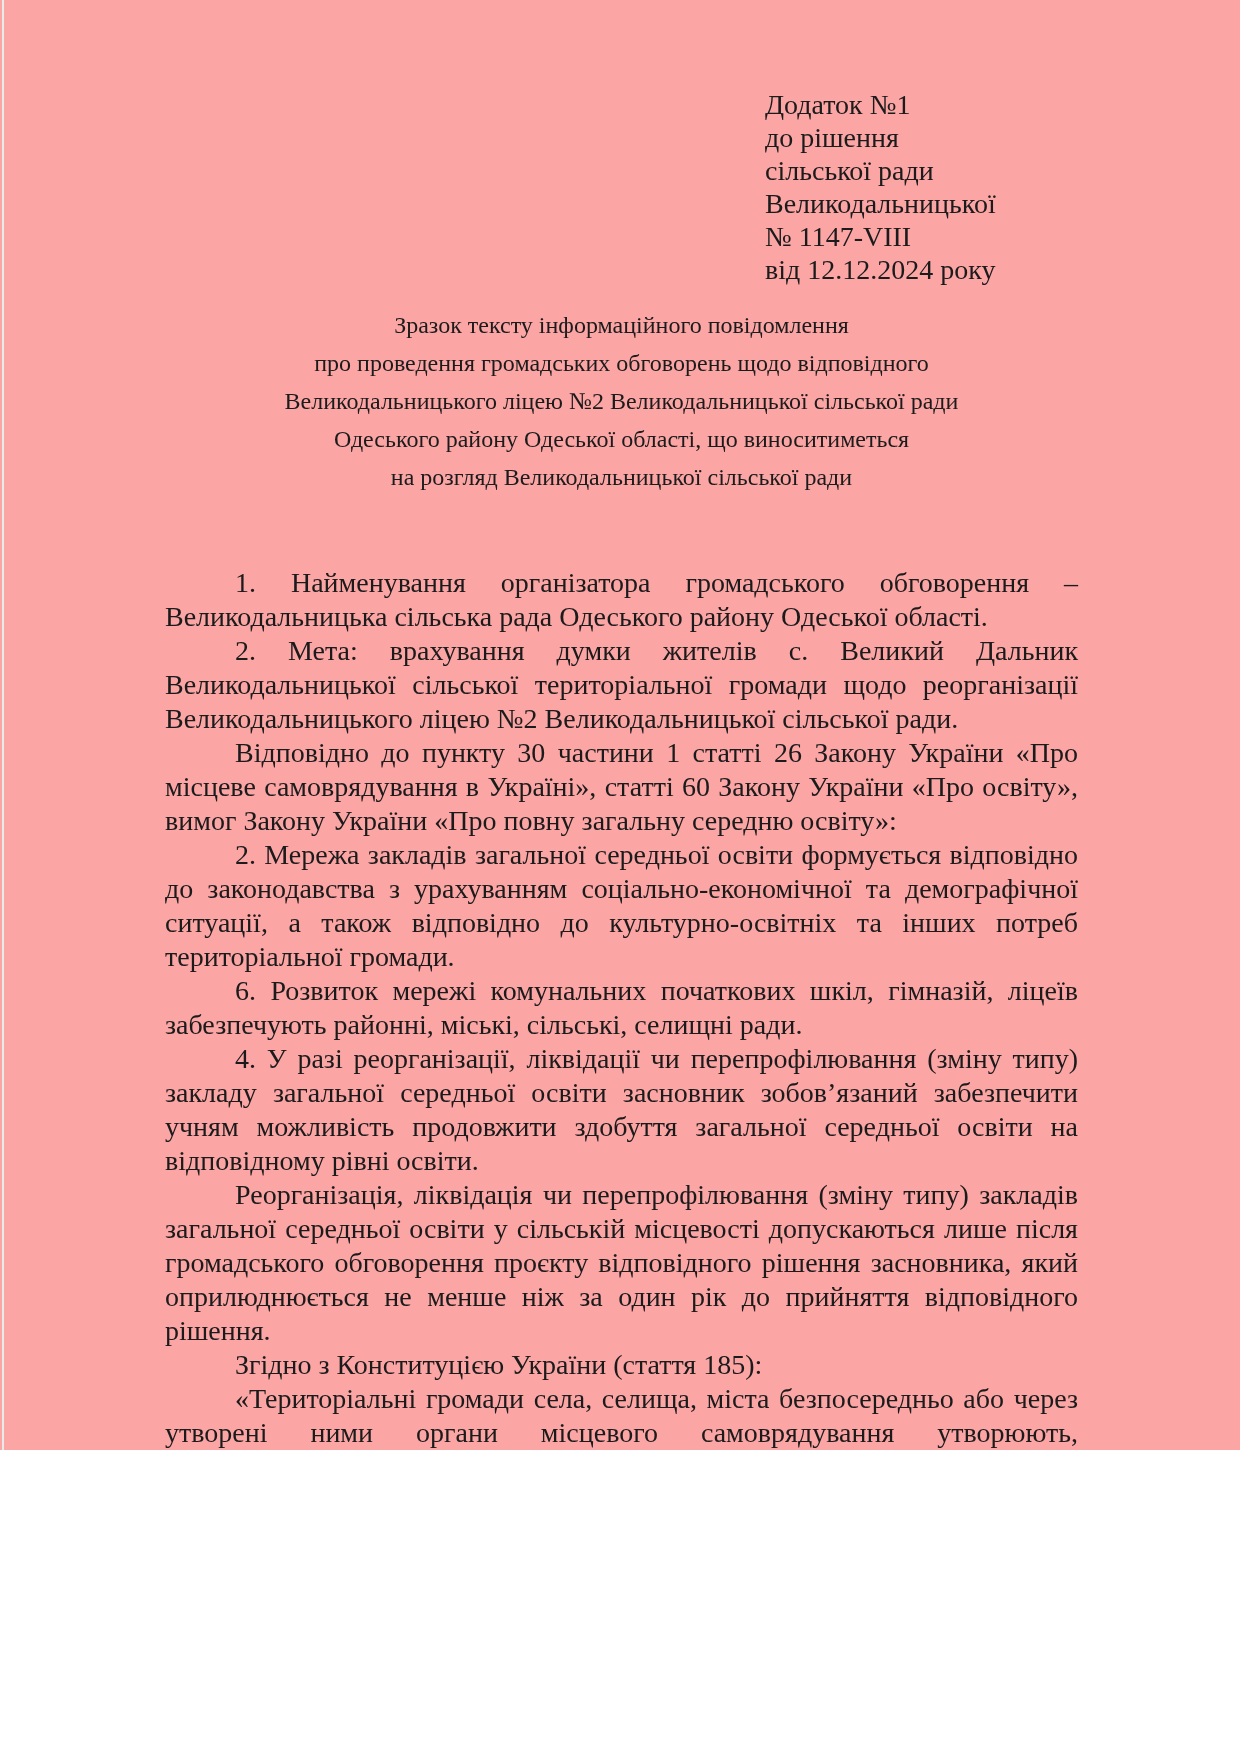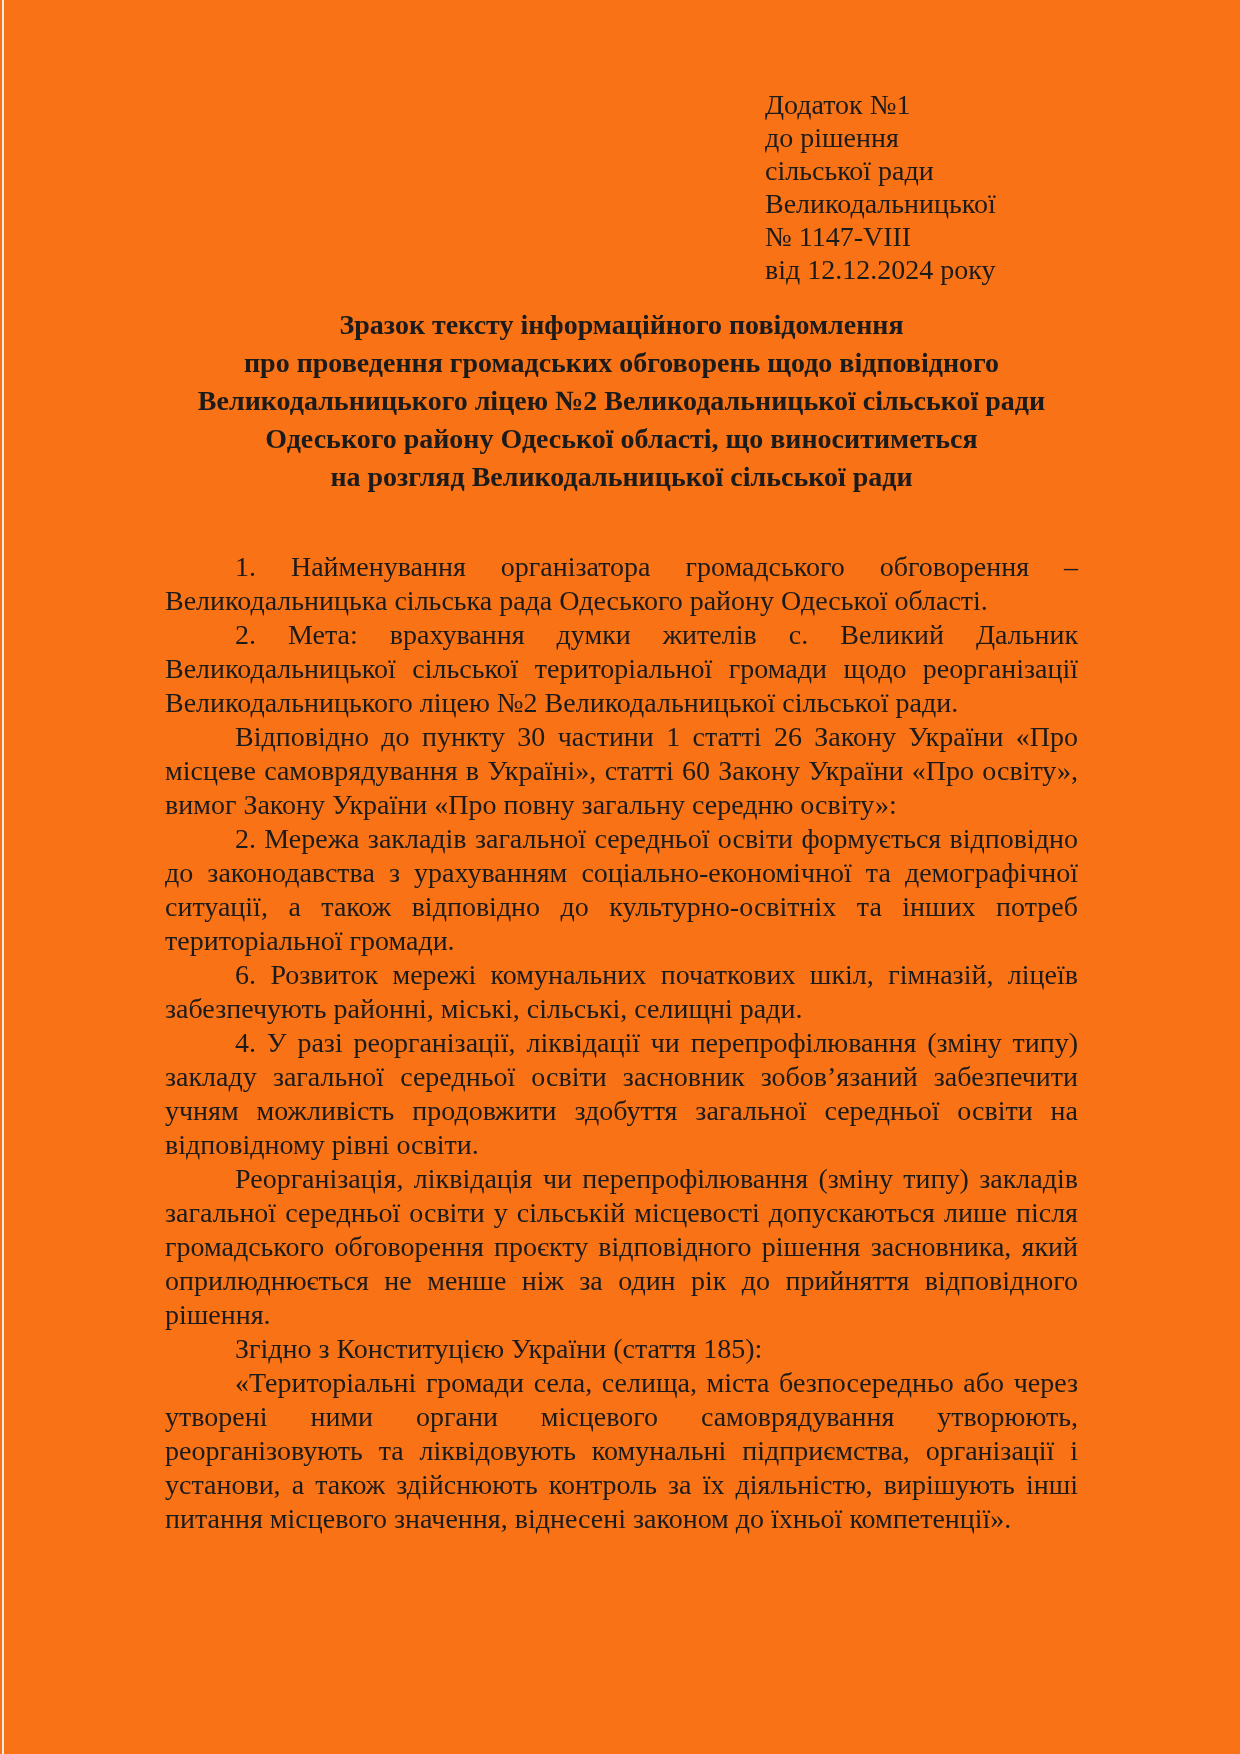--- a/index.html
+++ b/index.html
@@ -3,22 +3,22 @@
 <meta charset="utf-8">
 <style>
   html, body {
     margin: 0;
     padding: 0;
     background: #ffffff;
   }
   .page {
     position: relative;
     width: 1240px;
-    height: 1754px;
-    background: #f97316;
+    height: 1450px;
+    background: #fca5a5;
     font-family: "Liberation Serif", "DejaVu Serif", serif;
     color: #1b1b1b;
     overflow: hidden;
   }
   
   .scan-edge {
     position: absolute;
     left: 2px;
     top: 0;
     width: 2px;
@@ -33,28 +33,28 @@
     font-size: 28px;
     line-height: 33px;
     white-space: nowrap;
   }
   .title-block {
     position: absolute;
     left: 165px;
     top: 306px;
     width: 913px;
     text-align: center;
-    font-weight: bold;
-    font-size: 28px;
+    font-weight: normal;
+    font-size: 24px;
     line-height: 38px;
   }
   .body-block {
     position: absolute;
     left: 165px;
-    top: 550px;
+    top: 566px;
     width: 913px;
     font-size: 28px;
     line-height: 34px;
     text-align: justify;
   }
   .body-block p {
     margin: 0;
     padding: 0;
     text-indent: 70px;
   }

